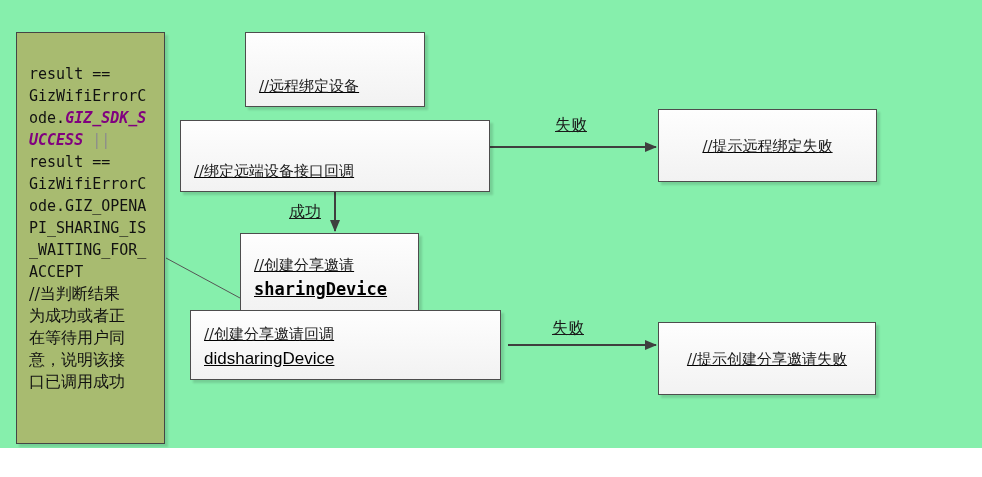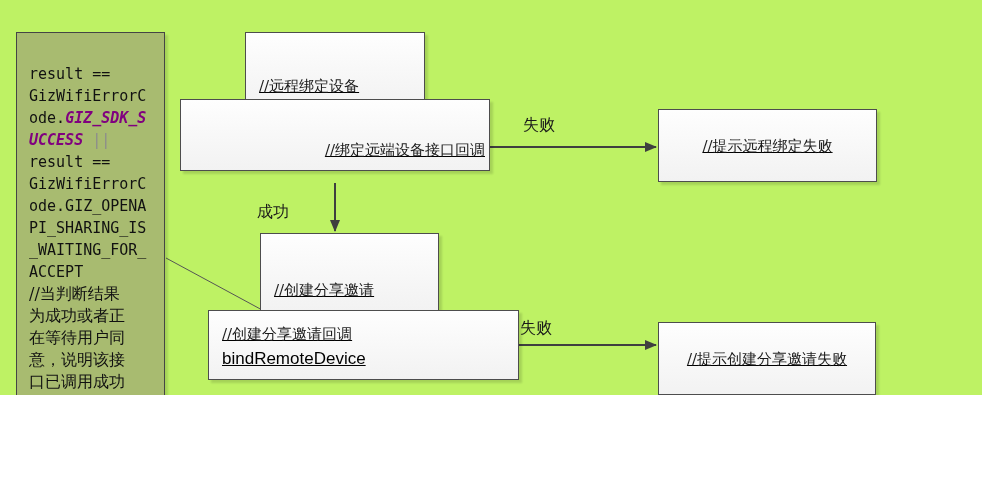--- a/index.html
+++ b/index.html
@@ -1,17 +1,17 @@
 <!DOCTYPE html>
 <html><head>
 <meta charset="utf-8">
 <style>
   html,body{margin:0;padding:0;background:#fff;}
   #canvas{
-    position:relative;width:982px;height:395px;background:#bef264;
+    position:relative;width:982px;height:448px;background:#86efac;
     font-family:"Liberation Sans",sans-serif;overflow:hidden;
   }
   svg.connectors{position:absolute;left:0;top:0;width:982px;height:477px;pointer-events:none;}
   .node{
     position:absolute;box-sizing:border-box;
     border:1px solid #4d4d4d;
     background:linear-gradient(180deg,#fefefe 0%,#f2f2f2 100%);
     box-shadow:3px 3px 2px rgba(0,0,0,0.13);
     display:flex;flex-direction:column;justify-content:flex-end;
     padding:0 4px 8px 13px;
@@ -35,23 +35,23 @@
     box-shadow:3px 3px 2px rgba(0,0,0,0.13);
     padding:30px 2px 0 12px;
     font-family:"DejaVu Sans Mono","Liberation Mono",monospace;
     font-size:15px;line-height:22px;color:#111;
     white-space:pre-wrap;word-break:break-all;
   }
   .note .kw{color:#80007f;font-weight:bold;font-style:italic;}
   .note .op{color:#8c8c8c;}
   .note .cjk{font-family:"DejaVu Serif","Liberation Serif",serif;font-size:16px;}
   .edge-label{
-    position:absolute;width:64px;text-align:left;
+    position:absolute;width:64px;text-align:right;
     font-family:"DejaVu Serif","Liberation Serif",serif;
-    font-size:16px;color:#1a1a1a;line-height:18px;
+    font-size:16px;color:#1a1a1a;line-height:18px;text-decoration:underline;
   }
 </style>
 </head>
 <body>
 
 <div id="canvas">
 
   <svg class="connectors" viewBox="0 0 982 477">
     <defs>
       <marker id="arrowhead" markerWidth="12" markerHeight="10" refX="11" refY="5" orient="auto" markerUnits="userSpaceOnUse">
@@ -77,31 +77,32 @@
 //当判断结果
 为成功或者正
 在等待用户同
 意，说明该接
 口已调用成功</span></div>
 
   <div class="node" style="left:245px;top:32px;width:180px;height:75px;">
     <div class="comment">//远程绑定设备</div>
   </div>
 
-  <div class="node" style="left:180px;top:99px;width:310px;height:72px;align-items:flex-end;">
+  <div class="node" style="left:180px;top:120px;width:310px;height:72px;">
     <div class="comment">//绑定远端设备接口回调</div>
   </div>
 
-  <div class="node" style="left:260px;top:233px;width:179px;height:78px;">
+  <div class="node" style="left:240px;top:233px;width:179px;height:78px;">
     <div class="comment">//创建分享邀请</div>
+    <div class="method">sharingDevice</div>
   </div>
 
-  <div class="node" style="left:208px;top:310px;width:311px;height:70px;z-index:2;">
+  <div class="node" style="left:190px;top:310px;width:311px;height:70px;z-index:2;">
     <div class="comment">//创建分享邀请回调</div>
-    <div class="method sans">bindRemoteDevice</div>
+    <div class="method sans">didsharingDevice</div>
   </div>
 
   <div class="node center" style="left:658px;top:109px;width:219px;height:73px;">
     <div class="comment">//提示远程绑定失败</div>
   </div>
 
   <div class="node center" style="left:658px;top:322px;width:218px;height:73px;">
     <div class="comment">//提示创建分享邀请失败</div>
   </div>
 

